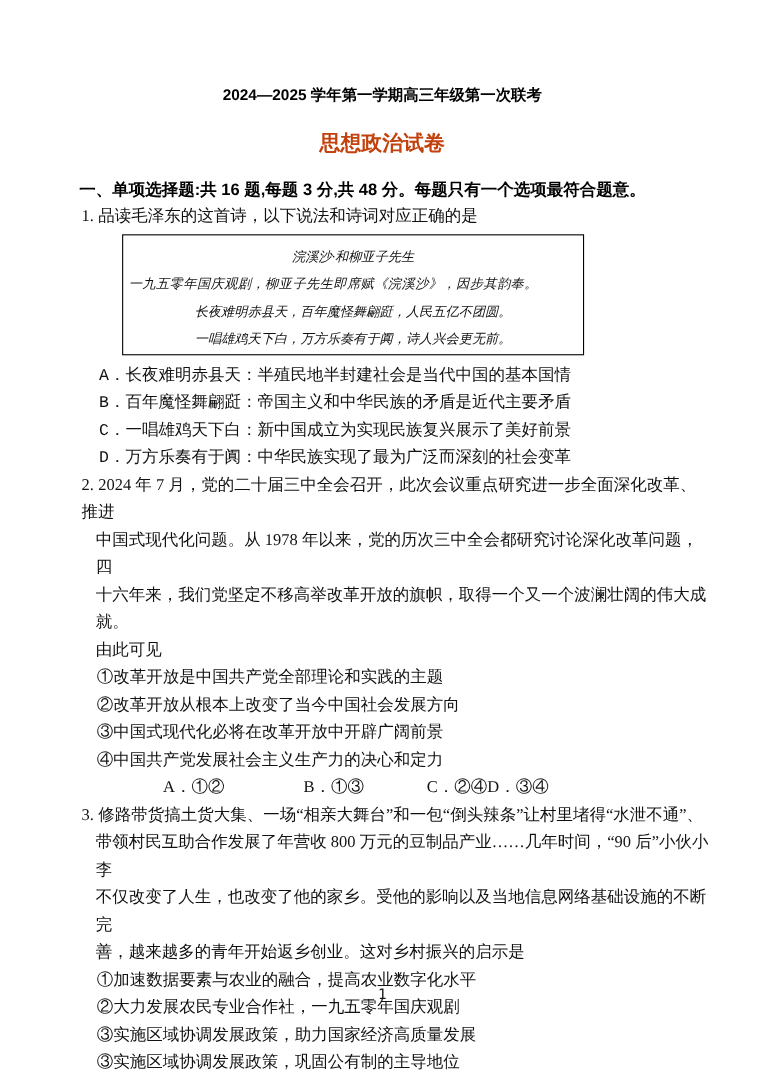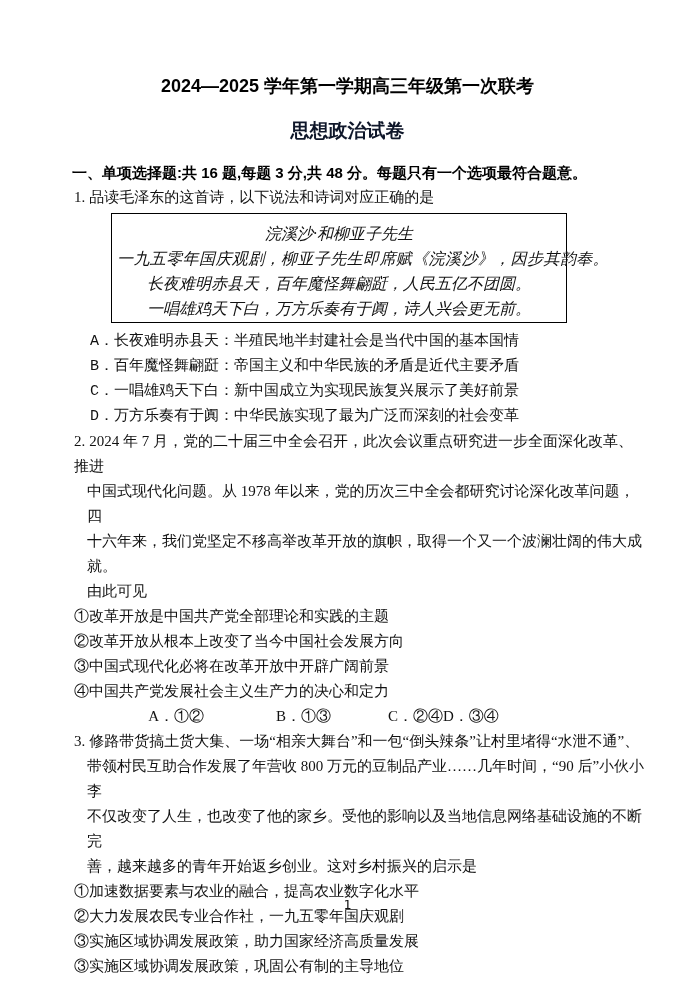--- a/index.html
+++ b/index.html
@@ -11,50 +11,50 @@
     color:#111;
     font-family:"Liberation Serif","DejaVu Serif",serif;
     font-size:15px;line-height:25px;
     box-sizing:border-box;
     padding-top:74px;
     overflow:hidden;
   }
   .title{
     margin:0;text-align:center;
     font-family:"Liberation Sans","DejaVu Sans",sans-serif;
-    font-weight:bold;font-size:18px;line-height:24px;color:#000;
+    font-weight:bold;font-size:14px;line-height:24px;color:#000;
   }
   .subtitle{
     margin:20px 0 0 0;text-align:center;
     font-family:"Liberation Sans","DejaVu Sans",sans-serif;
-    font-weight:bold;font-size:19px;line-height:26px;color:#0f172a;
+    font-weight:bold;font-size:19px;line-height:26px;color:#c2410c;
   }
   .section-header{
     margin:16px 42px 0 72px;
     font-family:"Liberation Sans","DejaVu Sans",sans-serif;
     font-weight:bold;font-size:15px;line-height:25px;color:#000;
   }
   .content{margin:0 50px 0 74px;}
   .qline{margin:0;}
   .qnum{padding-right:4px;}
   .cont{margin-left:13px;}
   .poem-box{
     box-sizing:border-box;
     margin:3px 0 6px 37px;
-    width:456px;height:110px;
+    width:420px;height:110px;
     border:1.5px solid #000;
     padding-top:7px;
     font-style:italic;
-    font-size:16px;line-height:25px;
+    font-size:12px;line-height:25px;
   }
   .poem-title{text-align:center;margin:0;}
   .poem-preface{margin:0;padding:0 5px;letter-spacing:0.4px;white-space:nowrap;}
   .poem-line{text-align:center;margin:0;}
   .option-line{margin-left:16px;font-family:Liberation Mono, monospace;}
-  .item-line{}
+  .item-line{margin-left:14px;}
   .options-row{margin-left:14px;}
   .options-row .opt{display:inline-block;text-align:right;}
   .options-row .opt-a{width:116px;}
   .options-row .opt-b{width:127px;}
   .options-row .opt-c{width:112px;}
   .page-number{
     position:absolute;left:0;top:897px;width:100%;
     text-align:center;font-size:13px;line-height:16px;
     font-family:"DejaVu Sans Mono","Liberation Mono",monospace;
   }

